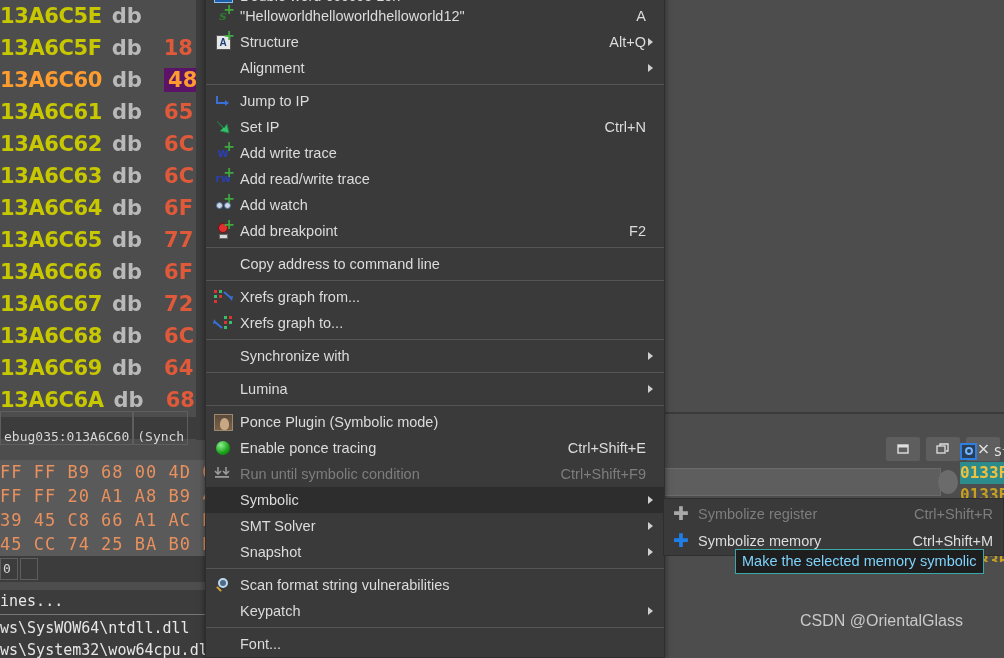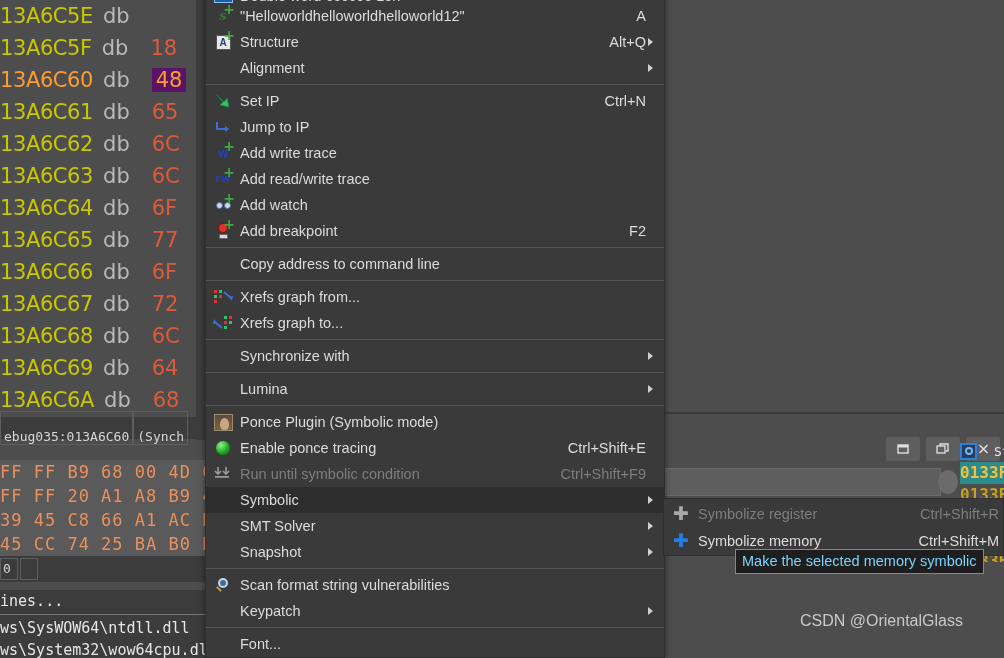--- a/index.html
+++ b/index.html
@@ -12,20 +12,21 @@
   #app { position: relative; width: 1004px; height: 658px; }
 
   
   .ida-bg { position: absolute; inset: 0; background: #4d4d4d; }
 
   .disasm {
     position: absolute; left: 0; top: 0; width: 205px; height: 524px;
     background: #4d4d4d;
     font-family: "DejaVu Sans", sans-serif;
     overflow: hidden;
+    font-weight: bold;
   }
   .dis-row {
     position: relative; height: 32px; line-height: 32px;
     white-space: nowrap; font-size: 21px;
   }
   .dis-addr { color: #c8c800; letter-spacing: -0.4px; }
   .dis-addr.cur { color: #ff9c30; }
   .dis-db { color: #b9b9b9; margin-left: 10px; }
   .dis-val { color: #e05a3a; margin-left: 22px; }
   .dis-val.sel { background: #5b1368; color: #ff9c30; padding: 0 4px; }
@@ -183,21 +184,21 @@
   .ic-mag .ring { position: absolute; left: 3px; top: 1px; width: 10px; height: 10px; border: 2px solid #bcd9f2; border-radius: 50%; background: #4d6b85; }
   .ic-mag .hnd { position: absolute; left: 1px; top: 11px; width: 6px; height: 2px; background: #d8a33a; transform: rotate(45deg); }
 
   
   .submenu {
     position: absolute; left: 663px; top: 498px; width: 341px;
     background: #3a3a3a; border: 1px solid #2e2e2e;
     padding: 1px 0; z-index: 40;
   }
   .submenu .mi { height: 27px; }
-  .submenu .mi .acc { padding-right: 4px; }
+  .submenu .mi .acc { padding-right: 10px; }
   .icplus { font-size: 19px; font-weight: bold; line-height: 19px; font-family: "DejaVu Sans", sans-serif; }
 
   
   .tooltip {
     position: absolute; left: 735px; top: 549px; height: 25px;
     background: #1e1e1e; border: 1px solid #3aa8a8;
     color: #7dd3fc; font-size: 14.5px; line-height: 23px;
     padding: 0 6px; white-space: nowrap; z-index: 60; overflow: hidden;
     max-width: 269px;
   }
@@ -339,37 +340,37 @@
         <div class="mi">
           <span class="ic"></span>
           <span class="lbl">Alignment</span>
           <span class="arw"></span>
         </div>
         <div class="msep"></div>
         <div class="mi">
           <span class="ic">
             <span class="g" style="display: flex; align-items: center; justify-content: center;">
               <svg width="18" height="16" viewBox="0 0 18 16">
-                <path d="M3 2 L10 9 L13 5 L15 14 L6 12 L9 9 Z" fill="#35c06a" stroke="#1f7f46" stroke-width="0.8"></path>
-              </svg>
-            </span>
-          </span>
-          <span class="lbl">Set IP</span>
-          <span class="acc">Ctrl+N</span>
-        </div>
-        <div class="mi">
-          <span class="ic">
-            <span class="g" style="display: flex; align-items: center; justify-content: center;">
-              <svg width="18" height="16" viewBox="0 0 18 16">
                 <path d="M3 3 V10 H12" stroke="#3a6fd8" stroke-width="2" fill="none"></path>
                 <path d="M11 7 L15 10 L11 13 Z" fill="#3a6fd8"></path>
               </svg>
             </span>
           </span>
           <span class="lbl">Jump to IP</span>
+        </div>
+        <div class="mi">
+          <span class="ic">
+            <span class="g" style="display: flex; align-items: center; justify-content: center;">
+              <svg width="18" height="16" viewBox="0 0 18 16">
+                <path d="M3 2 L10 9 L13 5 L15 14 L6 12 L9 9 Z" fill="#35c06a" stroke="#1f7f46" stroke-width="0.8"></path>
+              </svg>
+            </span>
+          </span>
+          <span class="lbl">Set IP</span>
+          <span class="acc">Ctrl+N</span>
         </div>
         <div class="mi">
           <span class="ic">
             <span class="g" style="display: flex; align-items: center; justify-content: center;">
               <span class="ic-w">w</span>
               <span class="plus">+</span>
             </span>
           </span>
           <span class="lbl">Add write trace</span>
         </div>

